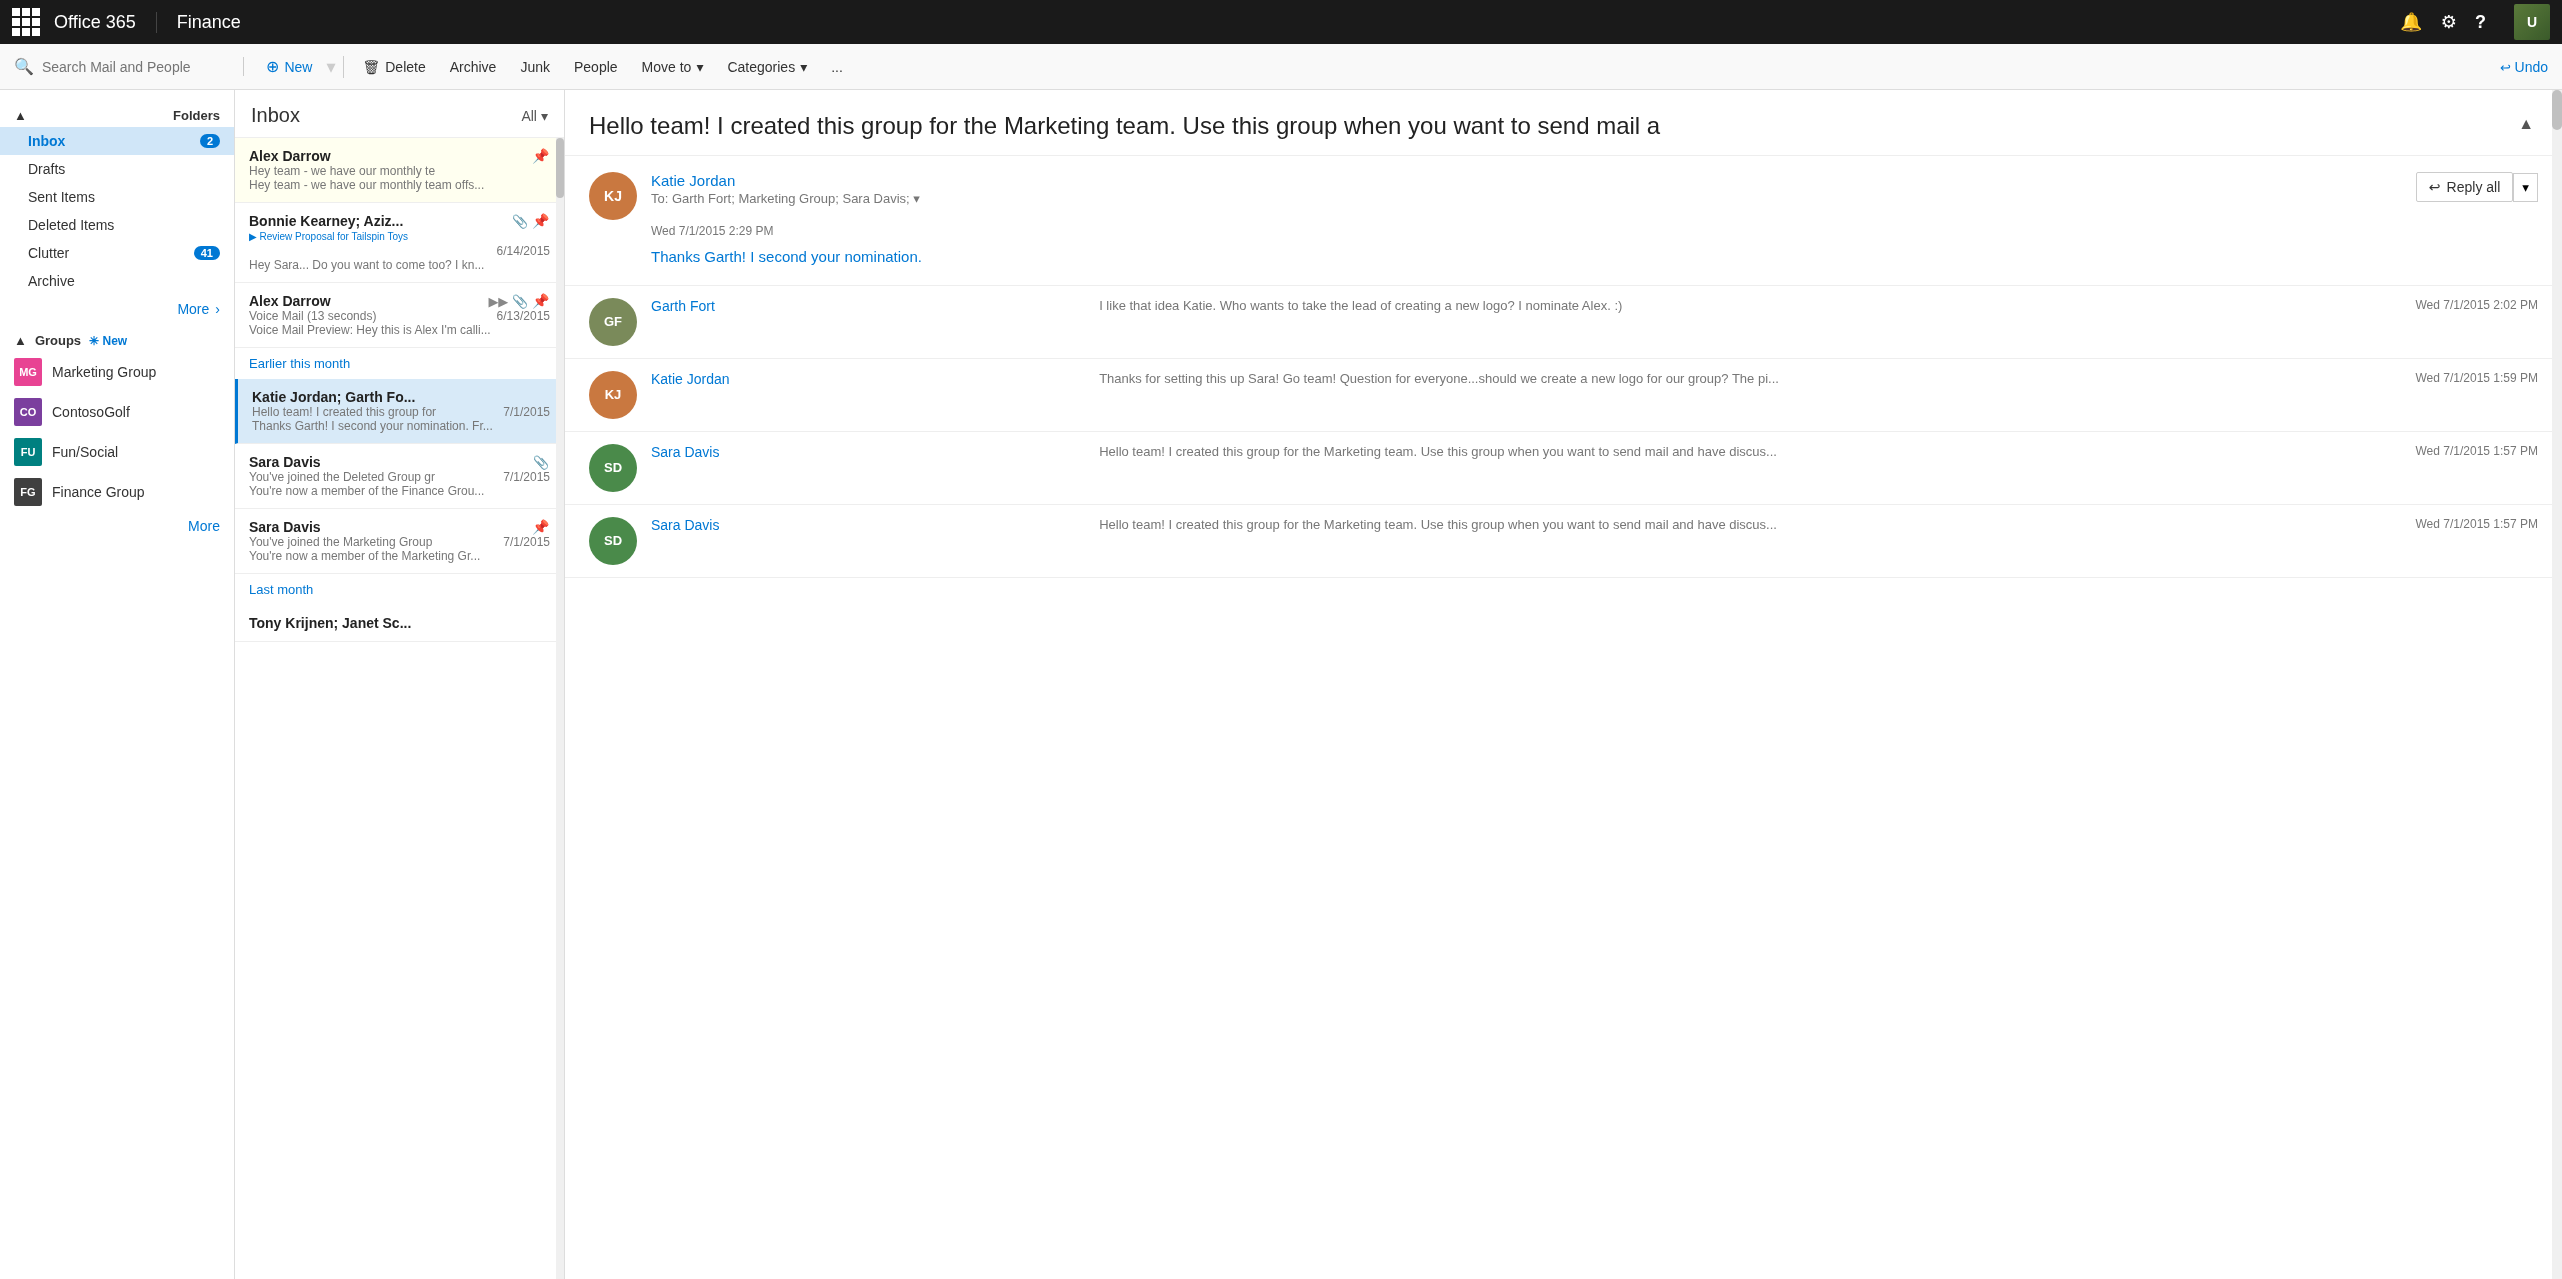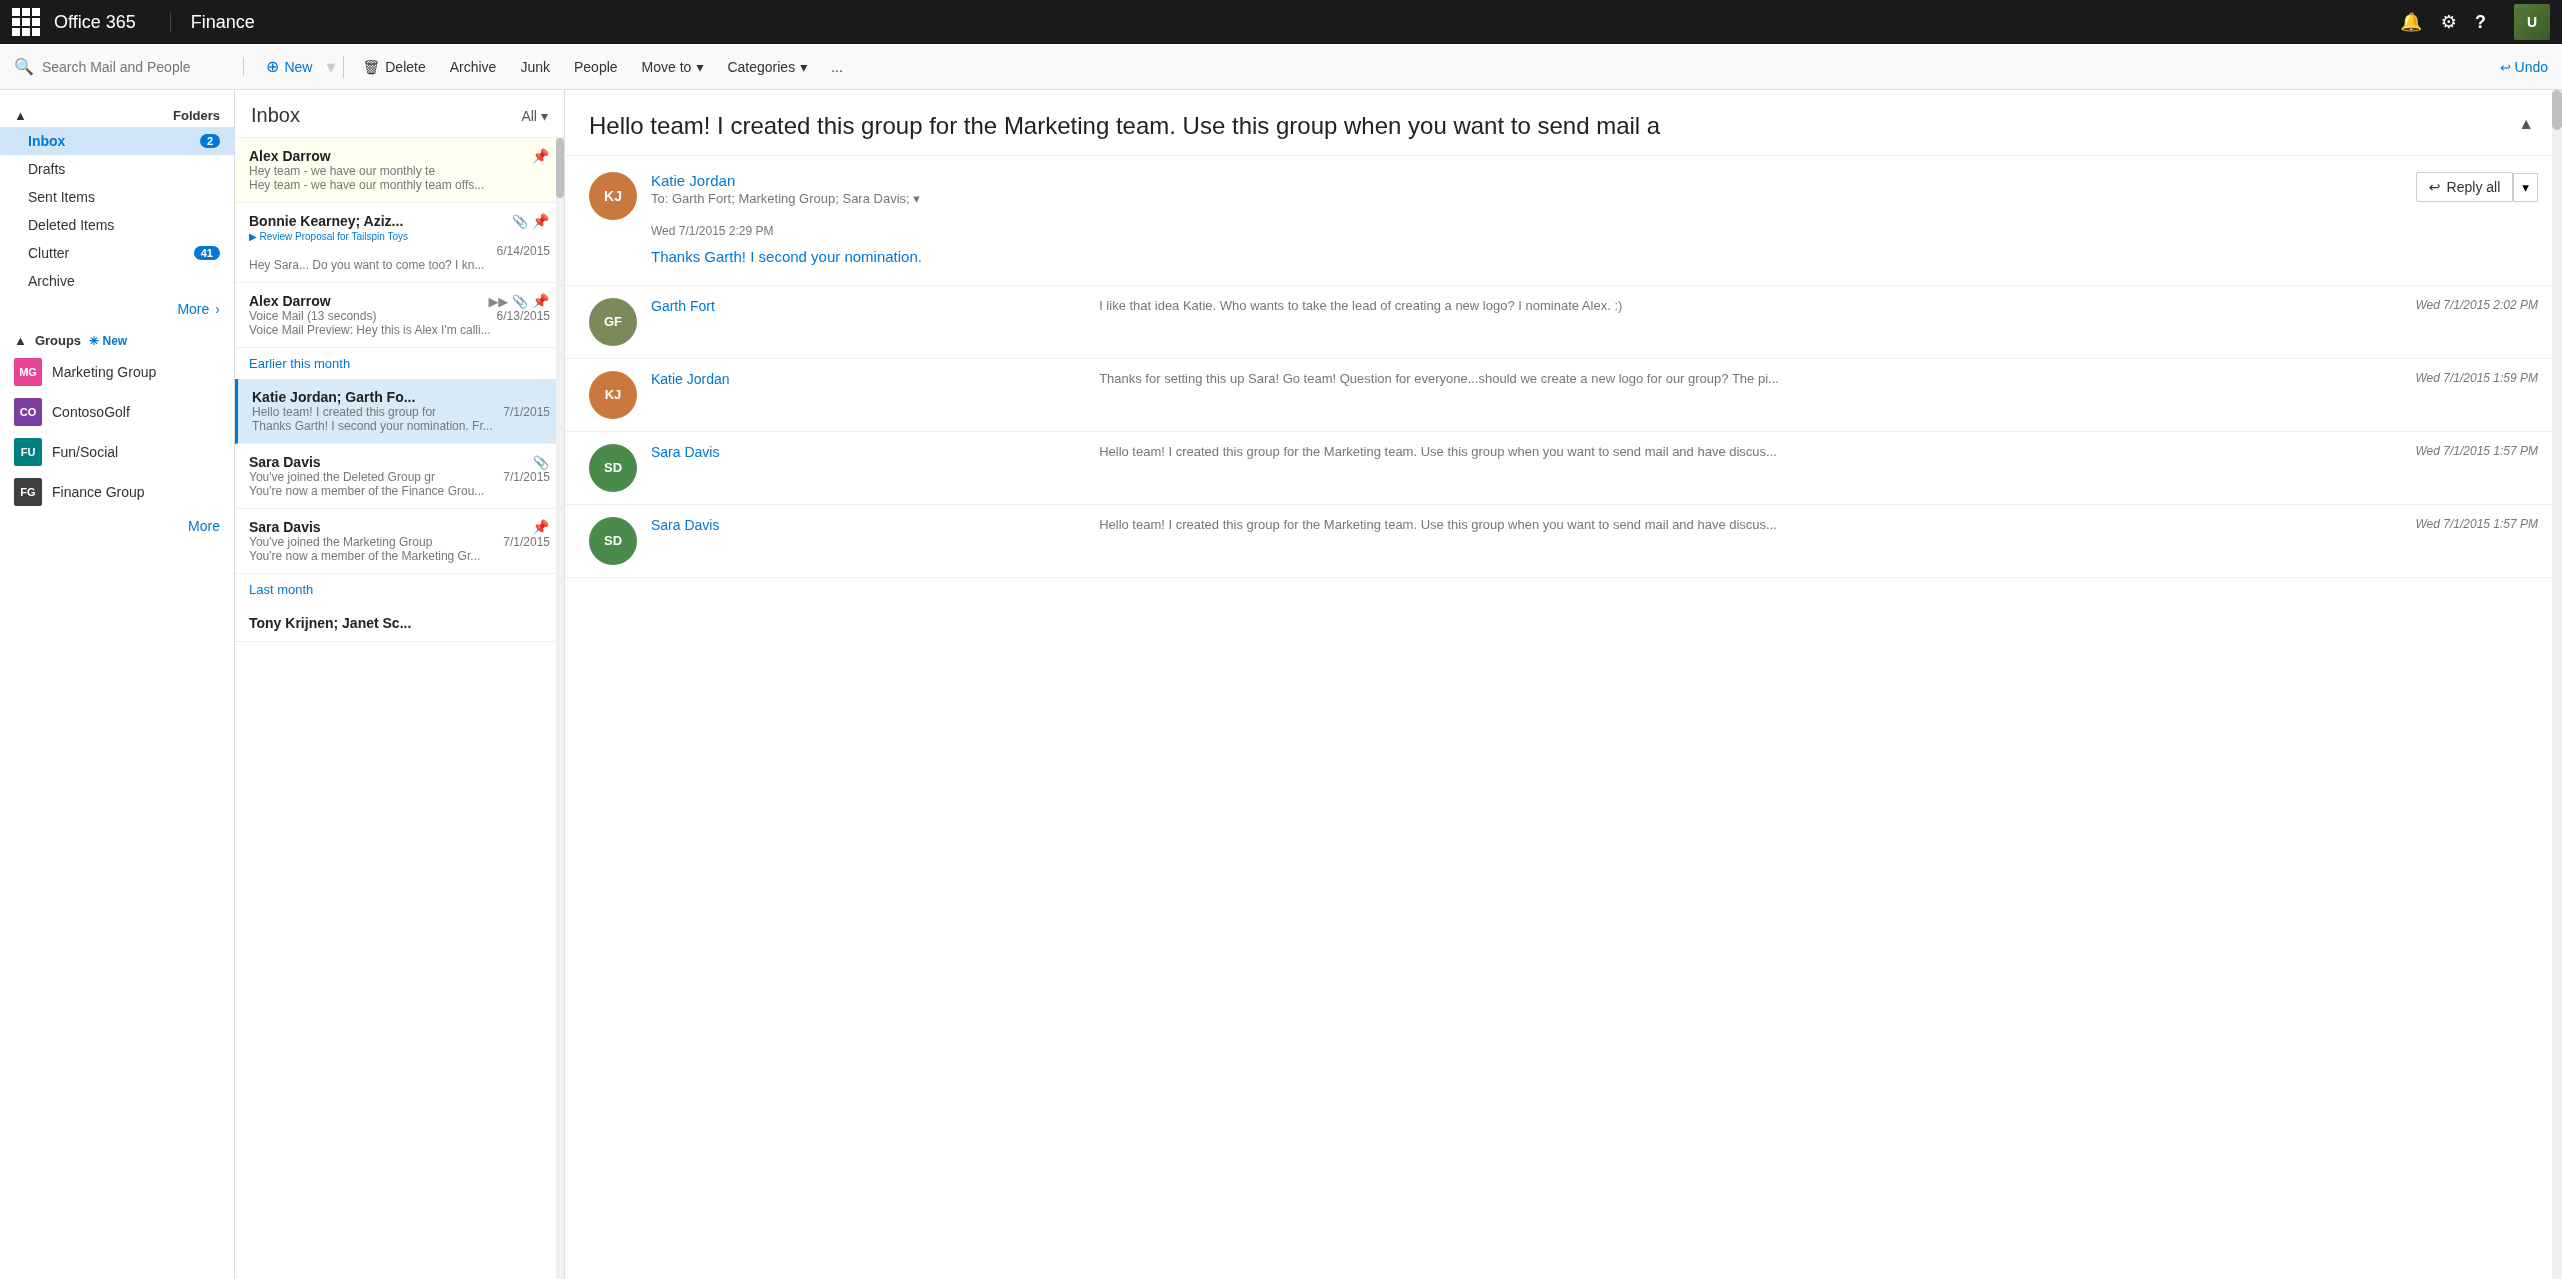--- a/index.html
+++ b/index.html
@@ -5,21 +5,21 @@
     * { box-sizing: border-box; margin: 0; padding: 0; }
     body { font-family: 'Segoe UI', Arial, sans-serif; background: #f0f0f0; overflow: hidden; height: 100vh; }
 
     
     .top-nav {
       display: flex; align-items: center;
       background: #1a1a1a; color: white;
       height: 44px; padding: 0 12px;
     }
     .top-nav .waffle-icon { margin-right: 14px; cursor: pointer; }
-    .top-nav .app-name { font-size: 18px; font-weight: 300; padding-right: 34px; border-right: 1px solid #444; }
+    .top-nav .app-name { font-size: 18px; font-weight: 300; padding-right: 20px; border-right: 1px solid #444; }
     .top-nav .outlook-name { font-size: 18px; font-weight: 300; margin-left: 20px; flex: 1; }
     .top-nav .nav-icons { display: flex; align-items: center; gap: 18px; }
     .top-nav .nav-icons span { font-size: 18px; cursor: pointer; }
     .top-nav .avatar { width: 36px; height: 36px; border-radius: 2px; background: #4a7c3f; overflow: hidden; margin-left: 10px; }
 
     
     .toolbar {
       display: flex; align-items: center;
       background: #f9f9f9; border-bottom: 1px solid #ddd;
       height: 46px; padding: 0 14px; gap: 4px;
@@ -153,21 +153,21 @@
       font-size: 14px; color: #333; background: #fff; border-radius: 2px;
     }
     .reply-dropdown { border-left: 1px solid #ccc; padding: 6px 8px; cursor: pointer; }
 
     .thread-item-collapsed {
       border-bottom: 1px solid #eee; padding: 12px 24px;
       display: flex; align-items: flex-start; gap: 14px; cursor: pointer;
     }
     .thread-item-collapsed .collapsed-sender { font-size: 14px; color: #0078d4; font-weight: 500; flex: 1; }
     .thread-item-collapsed .collapsed-preview { font-size: 13px; color: #777; flex: 3; white-space: nowrap; overflow: hidden; text-overflow: ellipsis; }
-    .thread-item-collapsed .collapsed-date { font-size: 12px; color: #777; font-style: italic; }
+    .thread-item-collapsed .collapsed-date { font-size: 12px; color: #777; }
 
     
     .reading-pane-body::-webkit-scrollbar { width: 8px; }
     .reading-pane-body::-webkit-scrollbar-track { background: #f0f0f0; }
     .reading-pane-body::-webkit-scrollbar-thumb { background: #bbb; }
     .sidebar::-webkit-scrollbar { width: 6px; }
     .sidebar::-webkit-scrollbar-thumb { background: #ccc; }
     .email-list-body::-webkit-scrollbar { width: 8px; }
     .email-list-body::-webkit-scrollbar-thumb { background: #bbb; }
 

